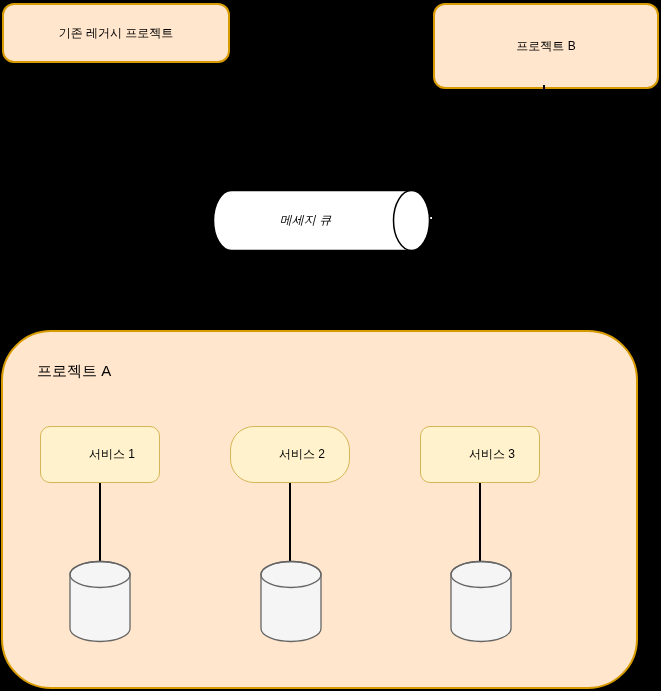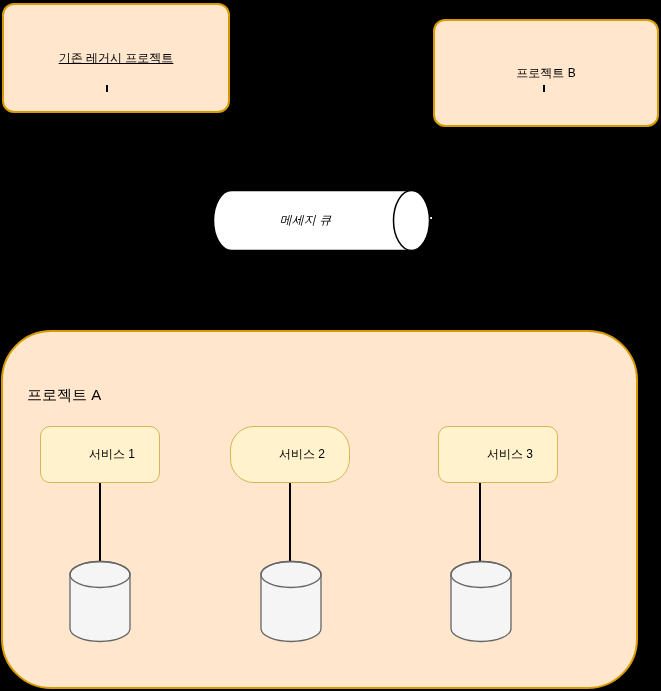--- a/index.html
+++ b/index.html
@@ -43,31 +43,30 @@
     left: 1px;
     top: 330px;
     width: 637px;
     height: 359px;
     background: #FFE6CC;
     border: 2px solid #D79B00;
     border-radius: 50px;
   }
   .container-a .container-label {
     position: absolute;
-    left: 24px;
+    left: 34px;
     top: 30px;
     font-size: 15px;
     white-space: nowrap;
-    margin-top: 24px;
   }
-  #node-legacy  { left: 2px;   top: 3px; width: 228px; height: 110px; text-decoration: underline; }
-  #node-proj-b  { left: 433px; top: 19px; width: 226px; height: 108px; }
+  #node-legacy  { left: 2px;   top: 3px; width: 228px; height: 60px; }
+  #node-proj-b  { left: 433px; top: 3px; width: 226px; height: 86px; }
   #svc-1 { left: 40px;  top: 426px; width: 120px; height: 57px; }
   #svc-2 { left: 230px; top: 426px; width: 120px; height: 57px; border-radius: 24px; }
-  #svc-3 { left: 420px; top: 426px; width: 120px; height: 57px; margin-left: 18px; }
+  #svc-3 { left: 420px; top: 426px; width: 120px; height: 57px; }
   .mq-wrap {
     position: absolute;
     left: 212px;
     top: 189px;
     width: 219px;
     height: 63px;
   }
   .mq-label {
     position: absolute;
     left: 0;

